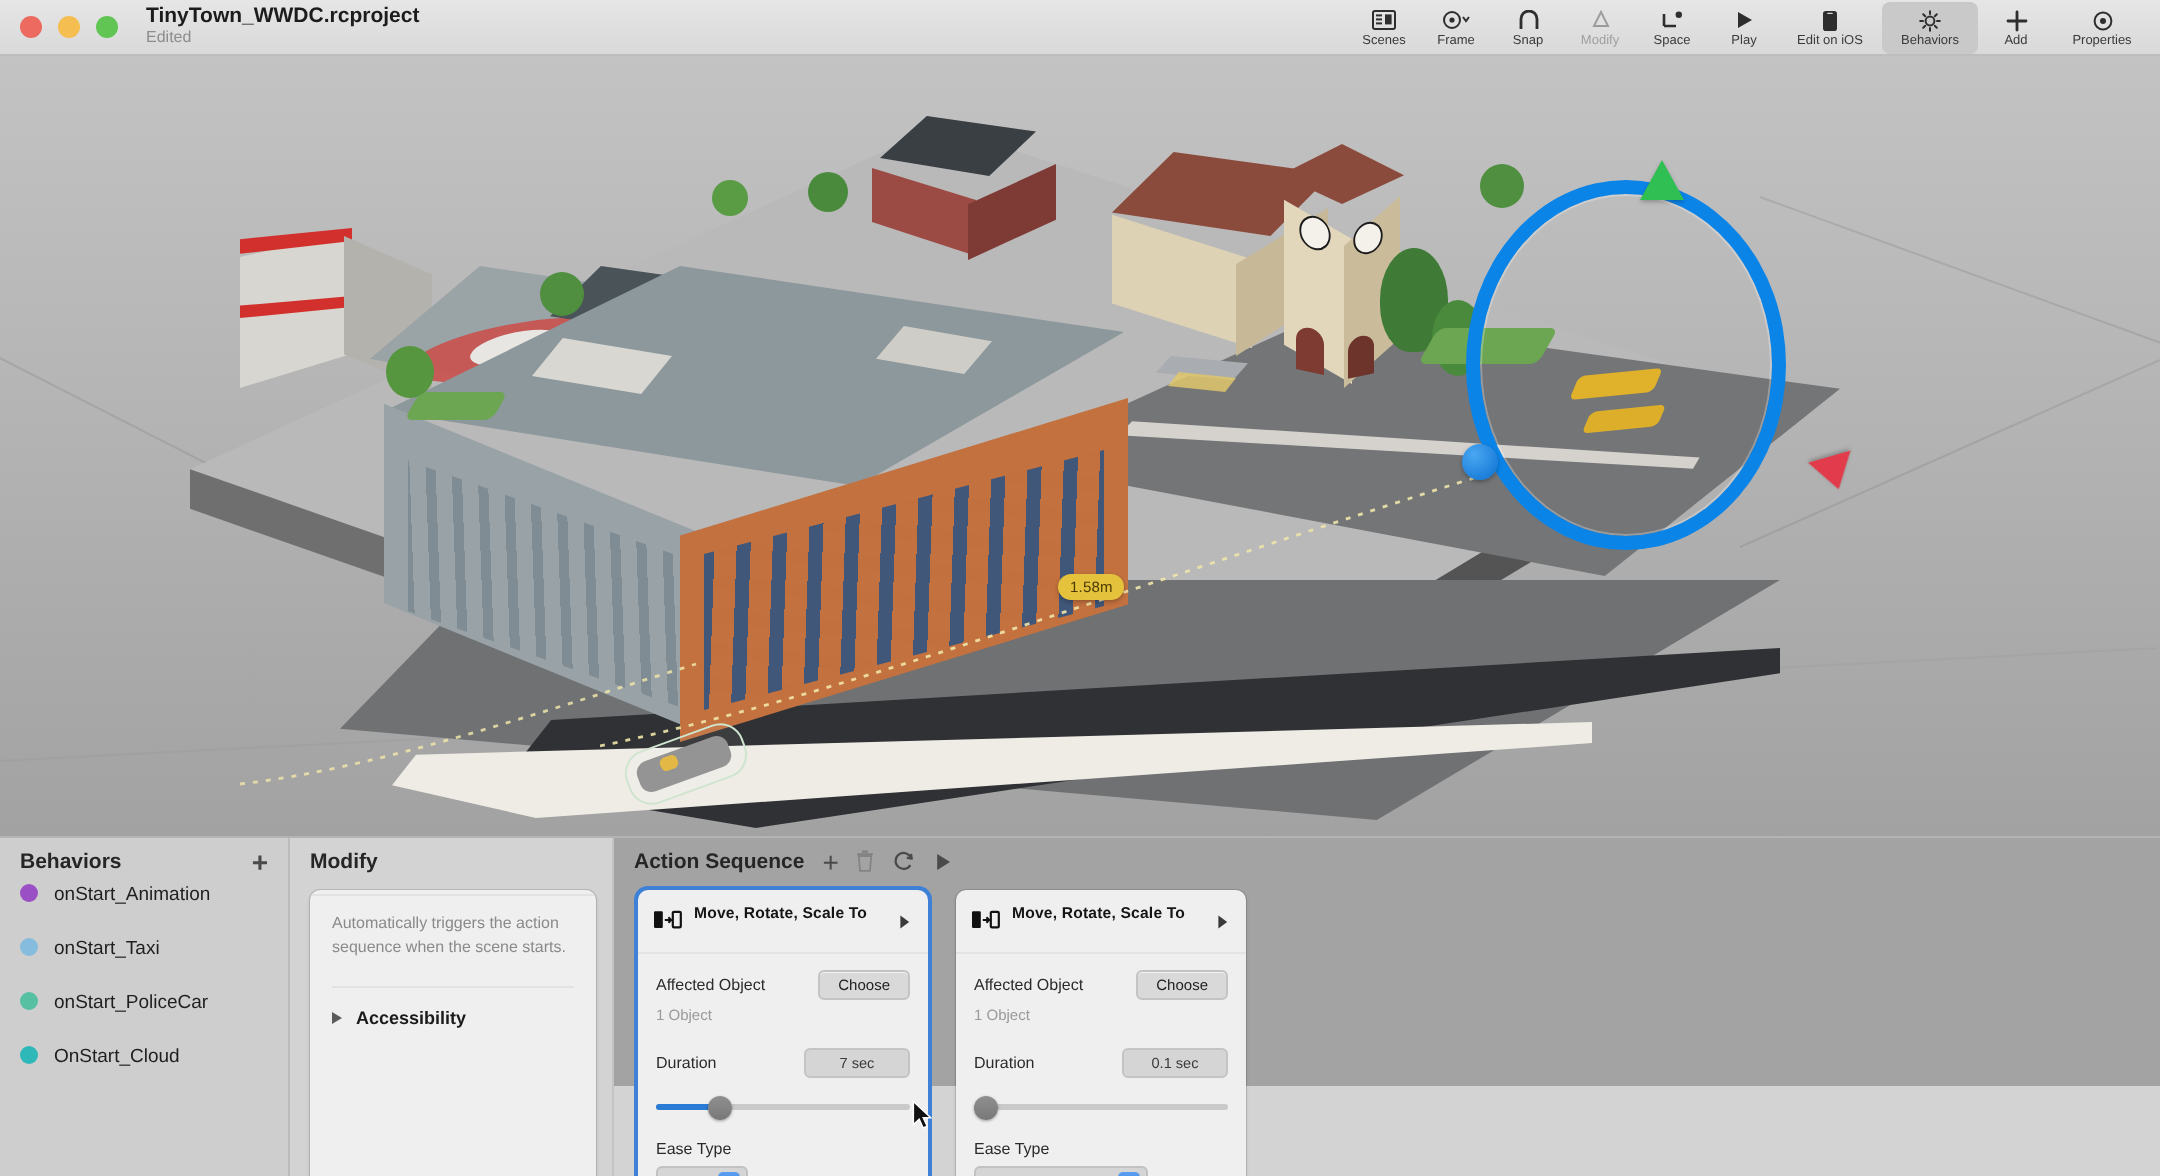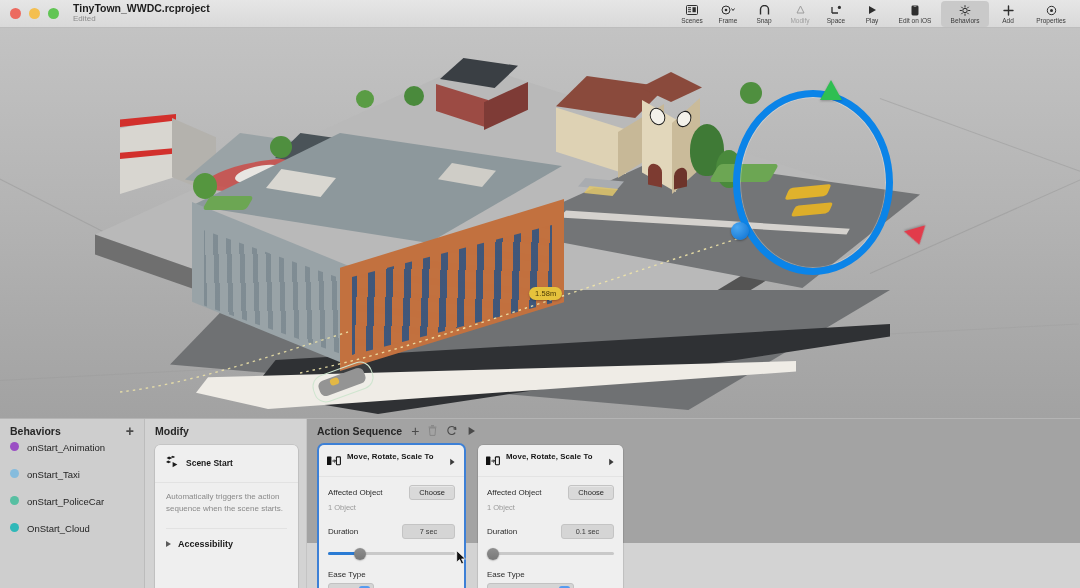--- a/index.html
+++ b/index.html
@@ -519,31 +519,20 @@
           <span>OnStart_Cloud</span>
         </div>
       </div>
     </div>
 
     <div class="col-trigger">
       <div class="pane-head">
         <span>Modify</span>
       </div>
       <div class="trigger-card">
-        <div class="trigger-head">
-          <span>
-            <svg width="13" height="13" viewBox="0 0 13 13">
-              <path d="M3 1.5 L6.4 3.1 L3.2 4.6 L0.6 3.1 Z" fill="#1c1c1c"></path>
-              <path d="M6.8 0.8 L9.2 2.0 L7.0 3.1 L4.8 2.0 Z" fill="#1c1c1c"></path>
-              <path d="M2.2 5.6 L5.2 7.0 L2.4 8.3 L0 7.0 Z" fill="#1c1c1c"></path>
-              <path d="M6.6 7.0 L11.4 9.6 L6.6 12.2 Z" fill="#1c1c1c"></path>
-            </svg>
-          </span>
-          <span class="trigger-title">Scene Start</span>
-        </div>
         <div class="trigger-desc">Automatically triggers the action sequence when the scene starts.</div>
         <div class="acc-row">
           <span class="tri"></span>
           <span>Accessibility</span>
         </div>
       </div>
     </div>
 
     <div class="col-actions">
       <div class="act-head">

